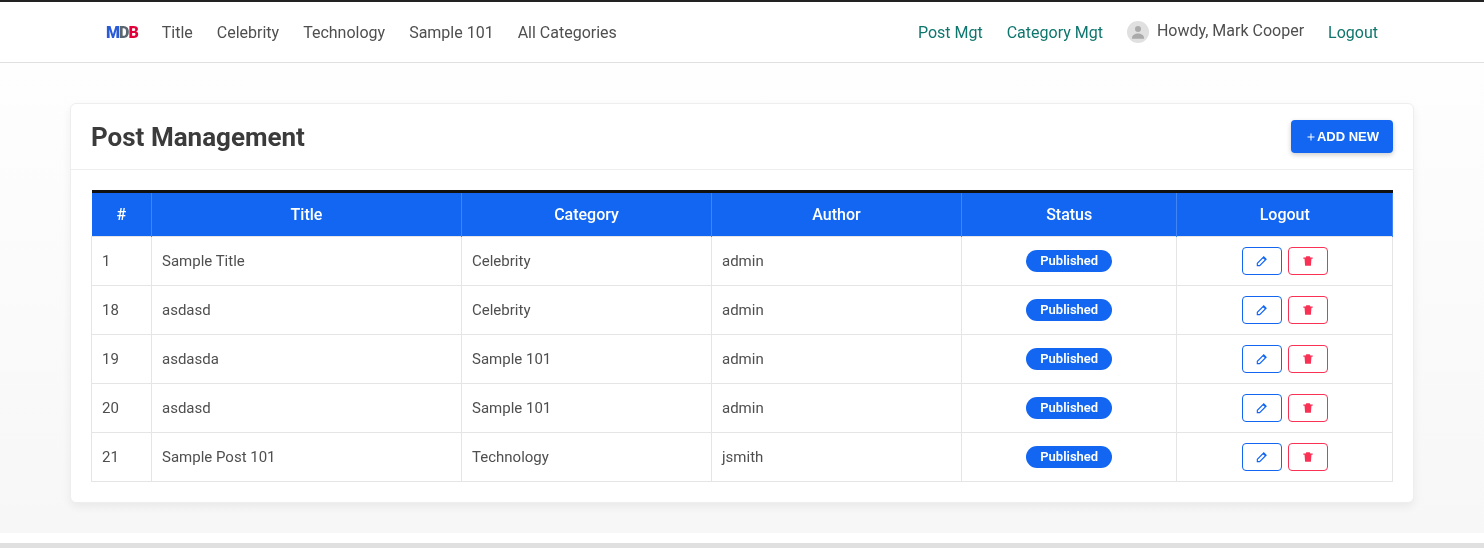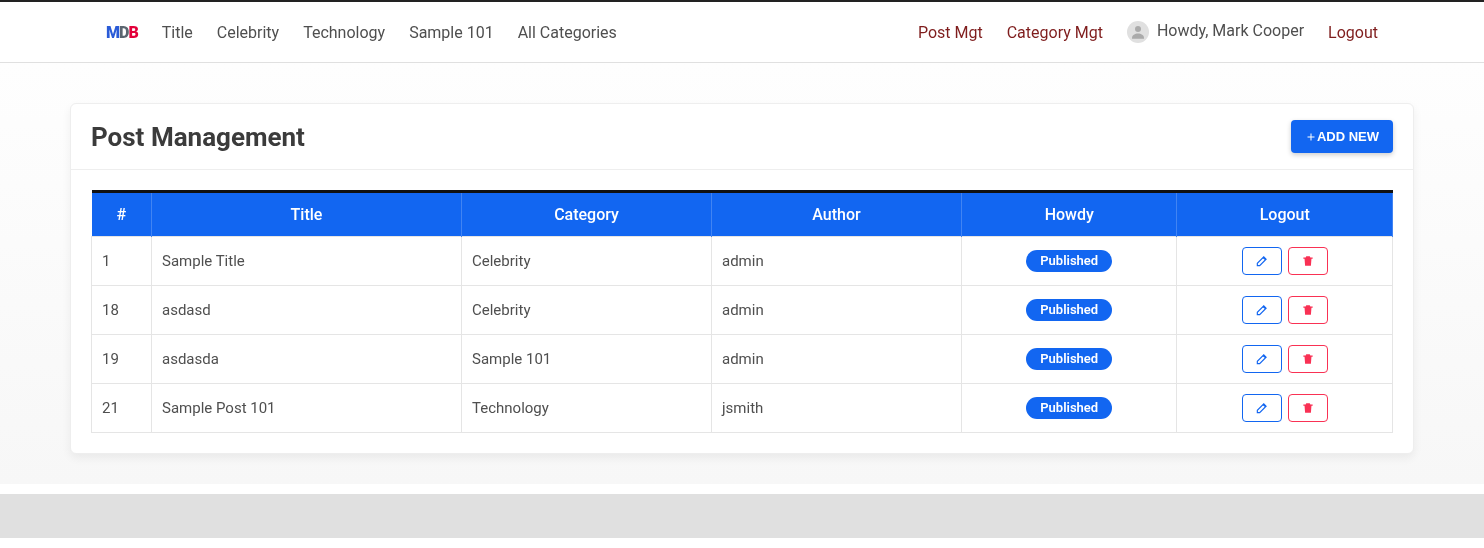--- a/index.html
+++ b/index.html
@@ -5,21 +5,21 @@
     * { box-sizing: border-box; margin: 0; padding: 0; }
     body { font-family: -apple-system, BlinkMacSystemFont, "Segoe UI", Roboto, "Helvetica Neue", Arial, sans-serif; background: #fff; color: #4f4f4f; }
     .topbar { border-top: 2px solid #222; border-bottom: 1px solid #e0e0e0; background: #fff; }
     .nav { display: flex; align-items: center; justify-content: space-between; padding: 0 106px; height: 60px; }
     .nav-left, .nav-right { display: flex; align-items: center; gap: 24px; }
     .logo { font-weight: 900; font-size: 19px; letter-spacing: -1px; }
     .logo .m { color: #2a5bd7; }
     .logo .d { color: #5b6670; }
     .logo .b { color: #e3003a; }
     .nav a { text-decoration: none; color: #4f4f4f; font-size: 16px; cursor: pointer; }
-    .nav-right a { color: #7f1d1d; }
+    .nav-right a { color: #0f766e; }
     .avatar { width: 22px; height: 22px; border-radius: 50%; background: #e0e0e0; display: inline-flex; align-items: center; justify-content: center; overflow: hidden; }
     .avatar svg { width: 18px; height: 18px; }
     .howdy-wrap { display: flex; gap: 8px; }
 
     .page-wrap { padding: 40px 70px 30px; background: linear-gradient(#fefefe, #f7f7f7); }
     .card { background: #fff; border: 1px solid #eee; border-radius: 6px; box-shadow: 0 4px 10px rgba(0,0,0,.06); }
     .card-header { display: flex; align-items: center; justify-content: space-between; padding: 16px 20px; border-bottom: 1px solid #eee; }
     .card-title { font-size: 26px; font-weight: 700; color: #3b3b3b; }
     .btn-add { background: #1266f1; color: #fff; border: none; border-radius: 4px; padding: 9px 14px; font-weight: 700; font-size: 13px; display: flex; align-items: center; cursor: pointer; box-shadow: 0 2px 5px rgba(0,0,0,.2); }
     .btn-add svg { width: 12px; height: 12px; }
@@ -86,21 +86,21 @@
       </button>
     </div>
     <div class="card-body">
       <table>
         <thead>
           <tr>
             <th>#</th>
             <th>Title</th>
             <th>Category</th>
             <th>Author</th>
-            <th>Howdy</th>
+            <th>Status</th>
             <th>Logout</th>
           </tr>
         </thead>
         <tbody id="tbody">
   <tr>
     <td>1</td>
     <td class="col-title">Sample Title</td>
     <td class="col-cat">Celebrity</td>
     <td class="col-author">admin</td>
     <td class="col-status">
@@ -163,20 +163,43 @@
         </span>
         <span class="icon-btn icon-del">
           <svg viewBox="0 0 24 24" fill="currentColor">
                       <path d="M6 7h12l-1 13H7L6 7zm3-3h6l1 2h4v2H4V6h4l1-2z"></path>
                     </svg>
         </span>
       </div>
     </td>
   </tr>
 
+  <tr>
+    <td>20</td>
+    <td class="col-title">asdasd</td>
+    <td class="col-cat">Sample 101</td>
+    <td class="col-author">admin</td>
+    <td class="col-status">
+      <span class="badge">Published</span>
+    </td>
+    <td class="col-action">
+      <div class="action-btns">
+        <span class="icon-btn icon-edit">
+          <svg viewBox="0 0 24 24" fill="none" stroke="currentColor" stroke-width="2">
+                      <path d="M4 16v4h4L19 9l-4-4L4 16zM14 6l4 4"></path>
+                    </svg>
+        </span>
+        <span class="icon-btn icon-del">
+          <svg viewBox="0 0 24 24" fill="currentColor">
+                      <path d="M6 7h12l-1 13H7L6 7zm3-3h6l1 2h4v2H4V6h4l1-2z"></path>
+                    </svg>
+        </span>
+      </div>
+    </td>
+  </tr>
 
   <tr>
     <td>21</td>
     <td class="col-title">Sample Post 101</td>
     <td class="col-cat">Technology</td>
     <td class="col-author">jsmith</td>
     <td class="col-status">
       <span class="badge">Published</span>
     </td>
     <td class="col-action">

